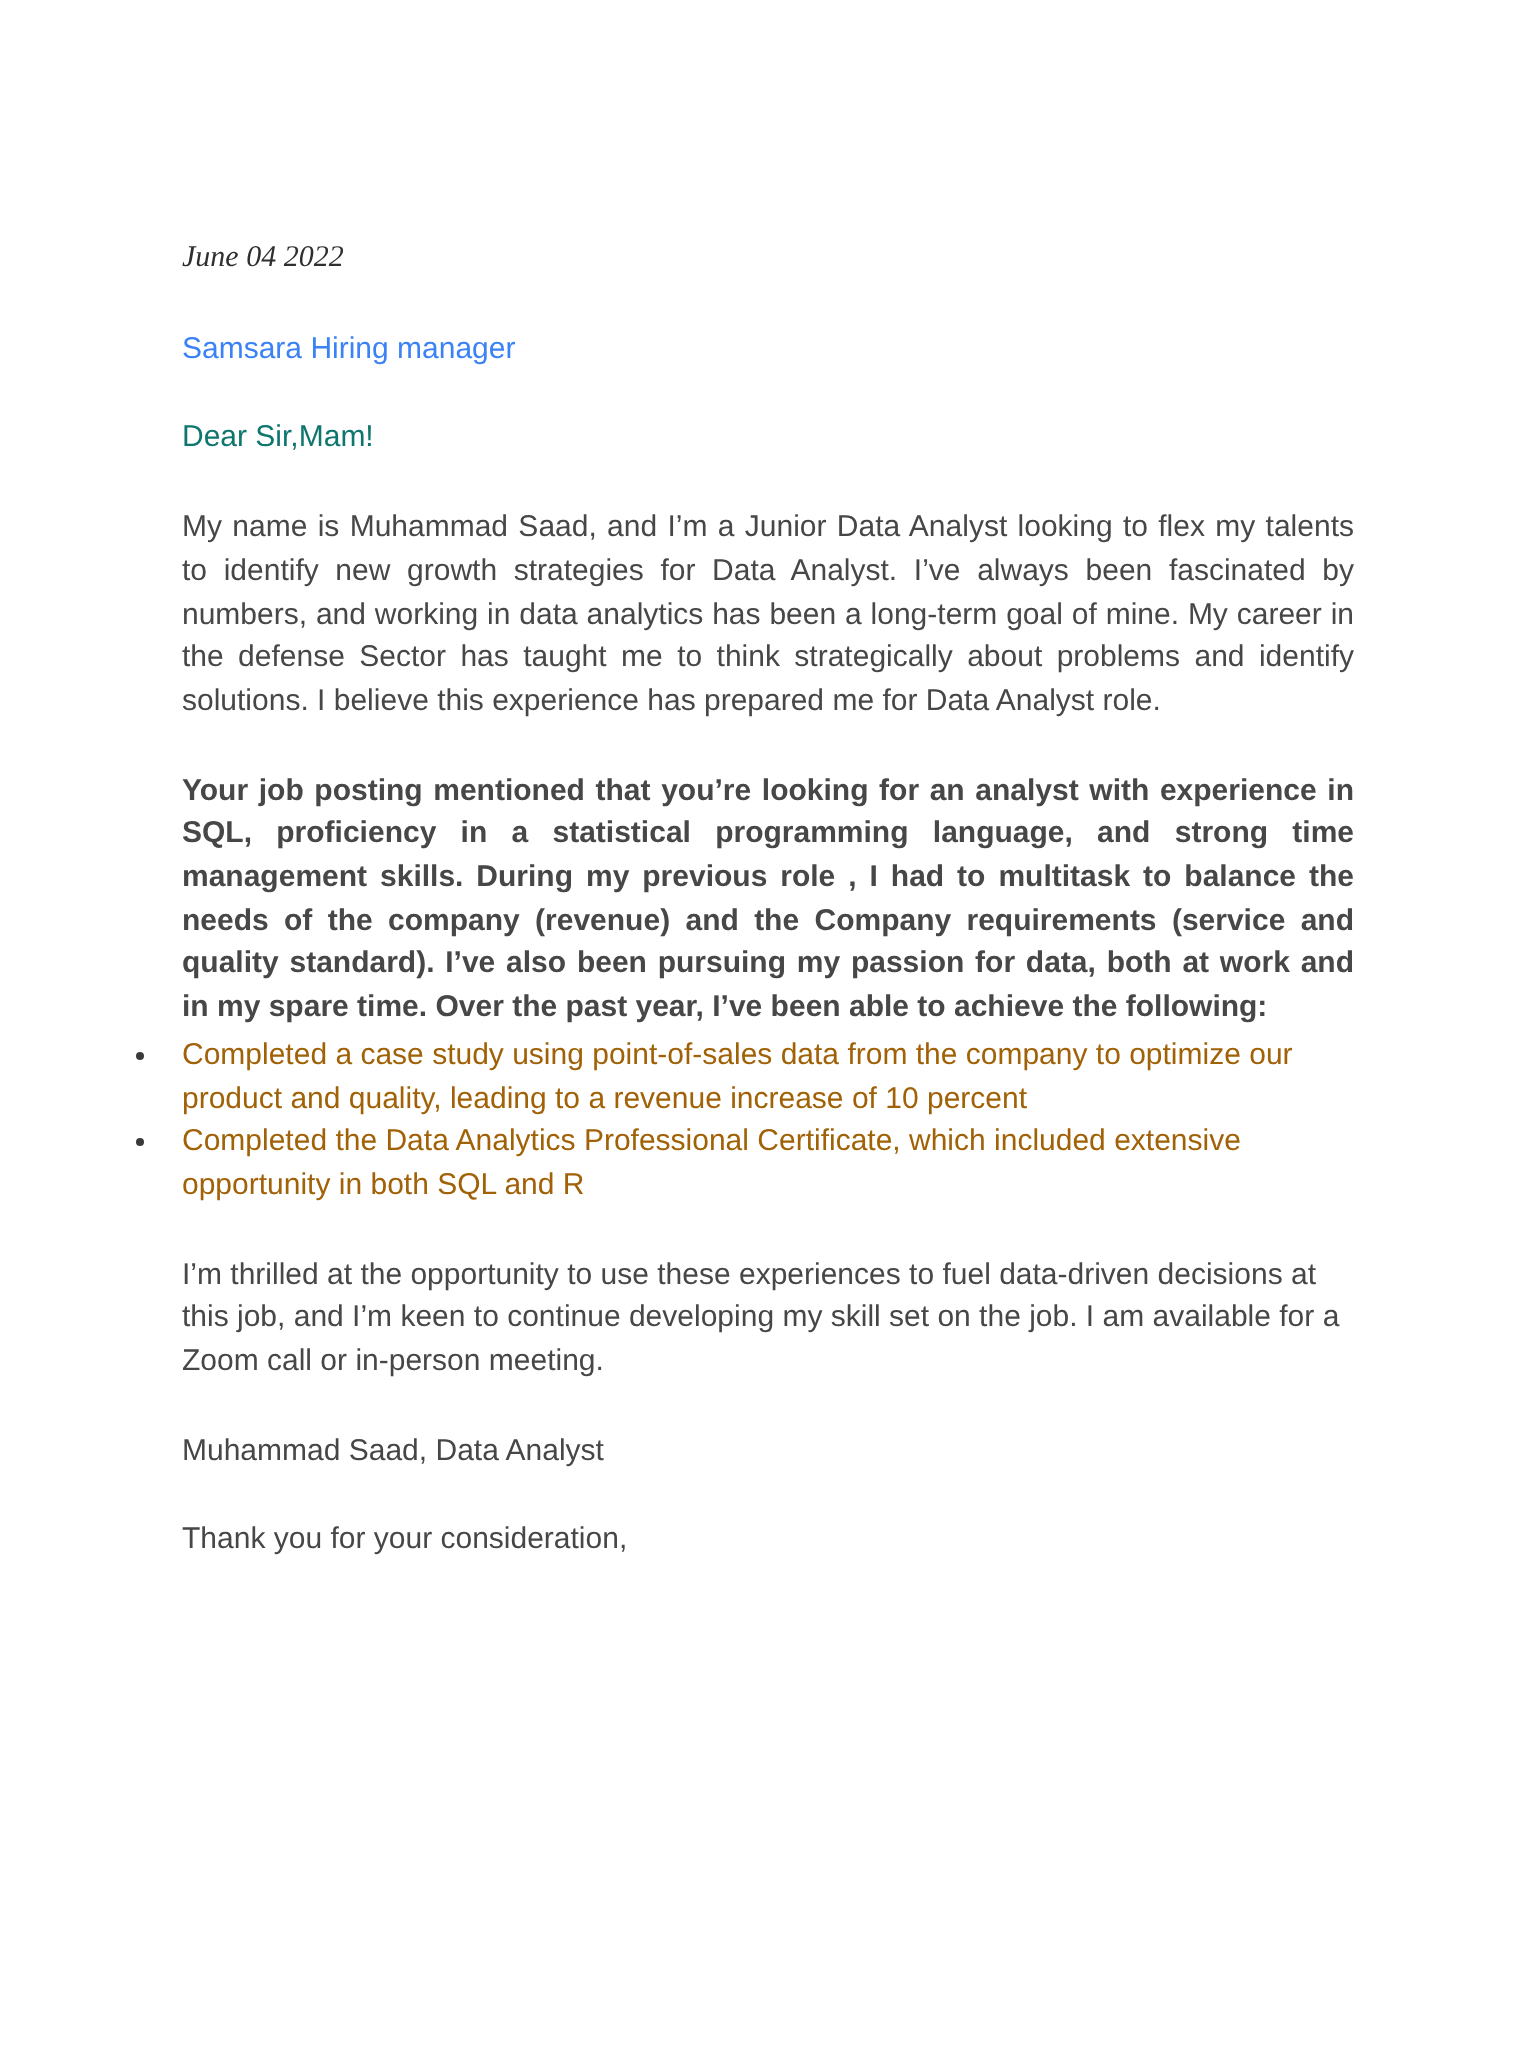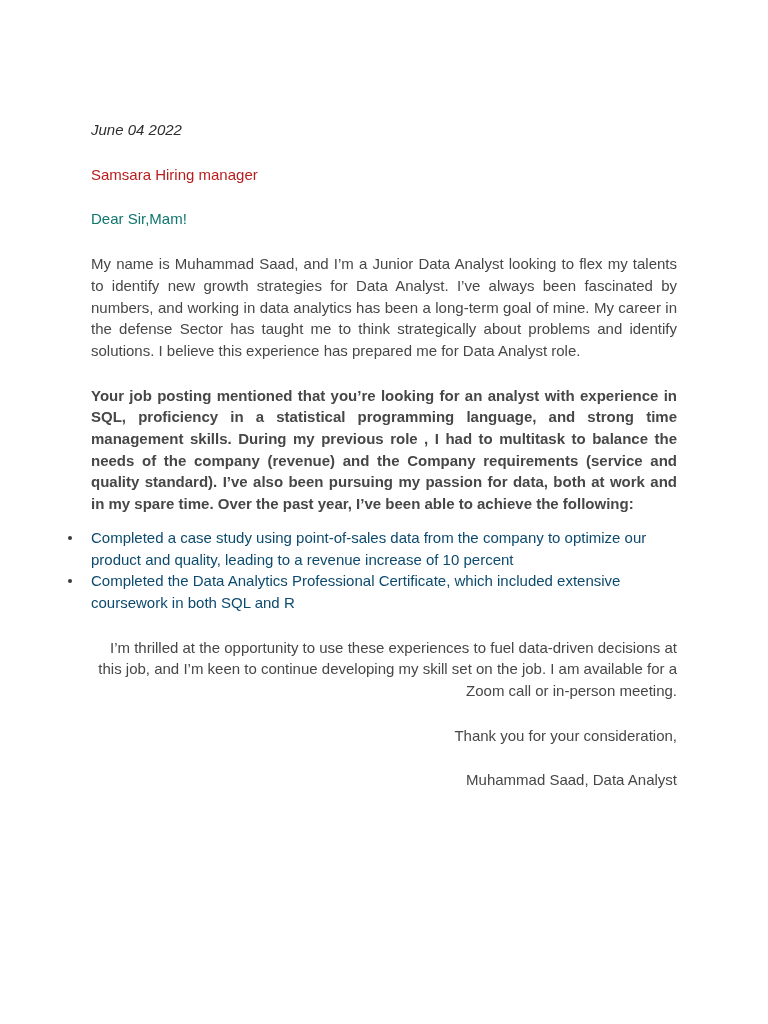--- a/index.html
+++ b/index.html
@@ -24,43 +24,43 @@
     font-size: 15px;
     line-height: 21.7px;
     color: #444444;
   }
   .letter p {
     margin: 0 0 23px 0;
   }
   .date {
     font-style: italic;
     color: #2f2f2f;
+    font-family: Liberation Serif, serif;
   }
   .recipient {
-    color: #b91c1c;
+    color: #3b82f6;
   }
   .salutation {
     color: #0f766e;
   }
   .para {
     color: #474747;
-    text-align: right;
   }
   .justify {
     text-align: justify;
   }
   .no-gap {
     margin-bottom: 0 !important;
     font-weight: bold;
   }
   ul.bullets {
     list-style: none;
-    margin: 12px 0 23px 0;
+    margin: 2px 0 23px 0;
     padding: 0;
-    color: #0c4a6e;
+    color: #a16207;
   }
   ul.bullets li {
     position: relative;
     margin: 0;
     padding: 0;
   }
   ul.bullets li::before {
     content: "";
     position: absolute;
     left: -23px;
@@ -82,23 +82,23 @@
     <p class="recipient">Samsara Hiring manager</p>
 
     <p class="salutation">Dear Sir,Mam!</p>
 
     <p class="para justify">My name is Muhammad Saad, and I’m a Junior Data Analyst looking to flex my talents to identify new growth strategies for Data Analyst. I’ve always been fascinated by numbers, and working in data analytics has been a long-term goal of mine. My career in the defense Sector has taught me to think strategically about problems and identify solutions. I believe this experience has prepared me for Data Analyst role.</p>
 
     <p class="para justify no-gap">Your job posting mentioned that you’re looking for an analyst with experience in SQL, proficiency in a statistical programming language, and strong time management skills. During my previous role , I had to multitask to balance the needs of the company (revenue) and the Company requirements (service and quality standard). I’ve also been pursuing my passion for data, both at work and in my spare time. Over the past year, I’ve been able to achieve the following:</p>
 
     <ul class="bullets">
       <li>Completed a case study using point-of-sales data from the company to optimize our product and quality, leading to a revenue increase of 10 percent</li>
-      <li>Completed the  Data Analytics Professional Certificate, which included extensive coursework in both SQL and R</li>
+      <li>Completed the  Data Analytics Professional Certificate, which included extensive opportunity in both SQL and R</li>
     </ul>
 
     <p class="para">I’m thrilled at the opportunity to use these experiences to fuel data-driven decisions at this job, and I’m keen to continue developing my skill set on the job. I am available for a Zoom call or in-person meeting.</p>
 
+    <p class="para">Muhammad Saad, Data Analyst</p>
+
     <p class="para">Thank you for your consideration,</p>
-
-    <p class="para">Muhammad Saad, Data Analyst</p>
 
   </div>
 </div>
 
 </body></html>

